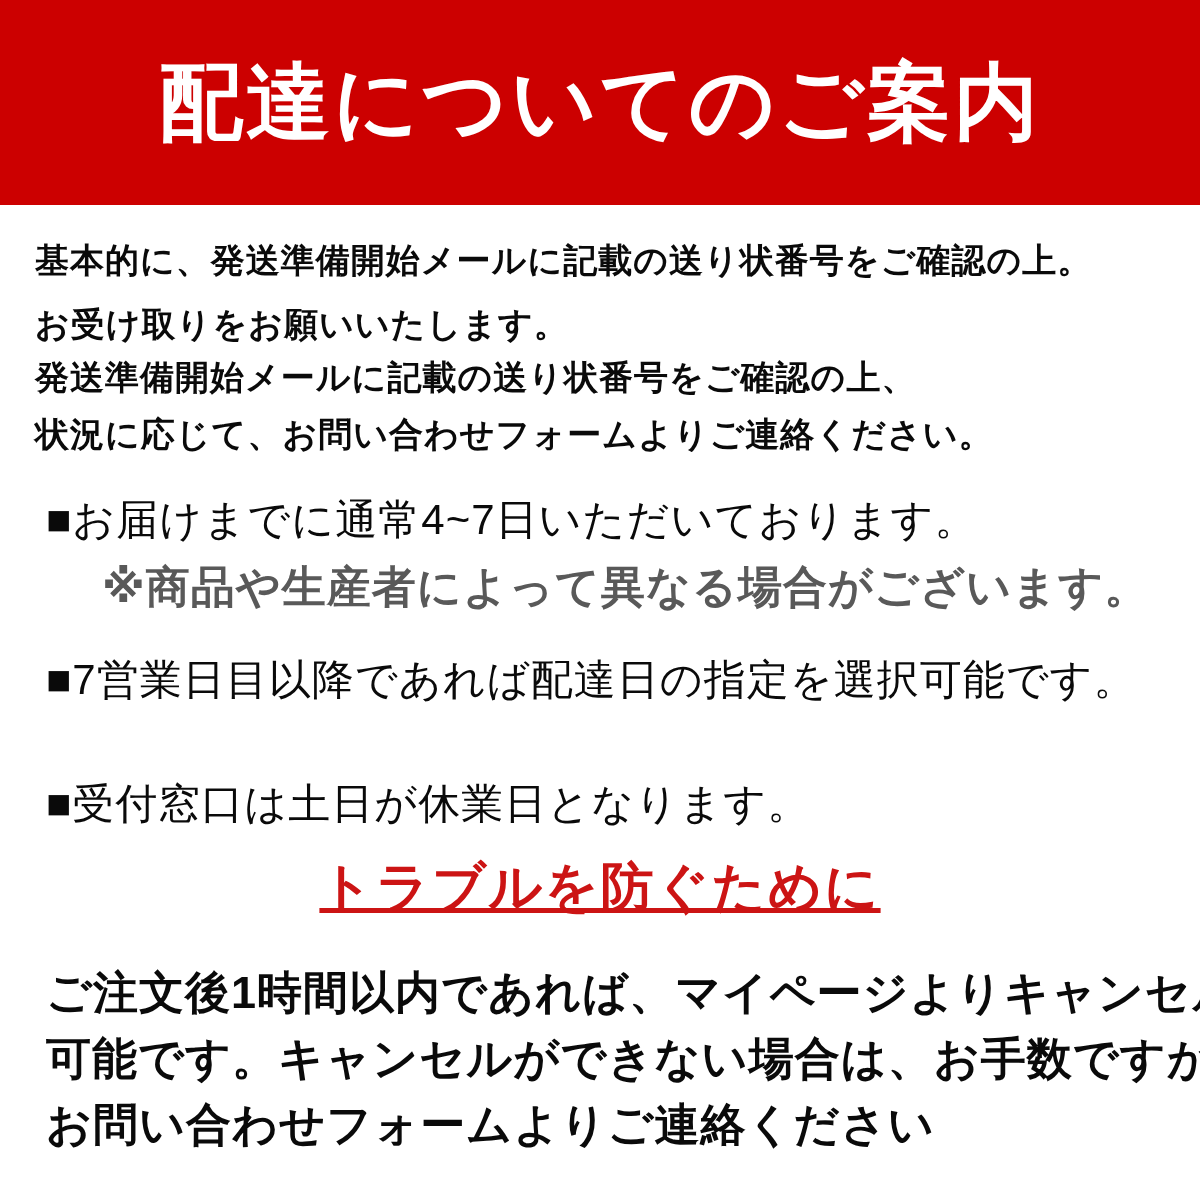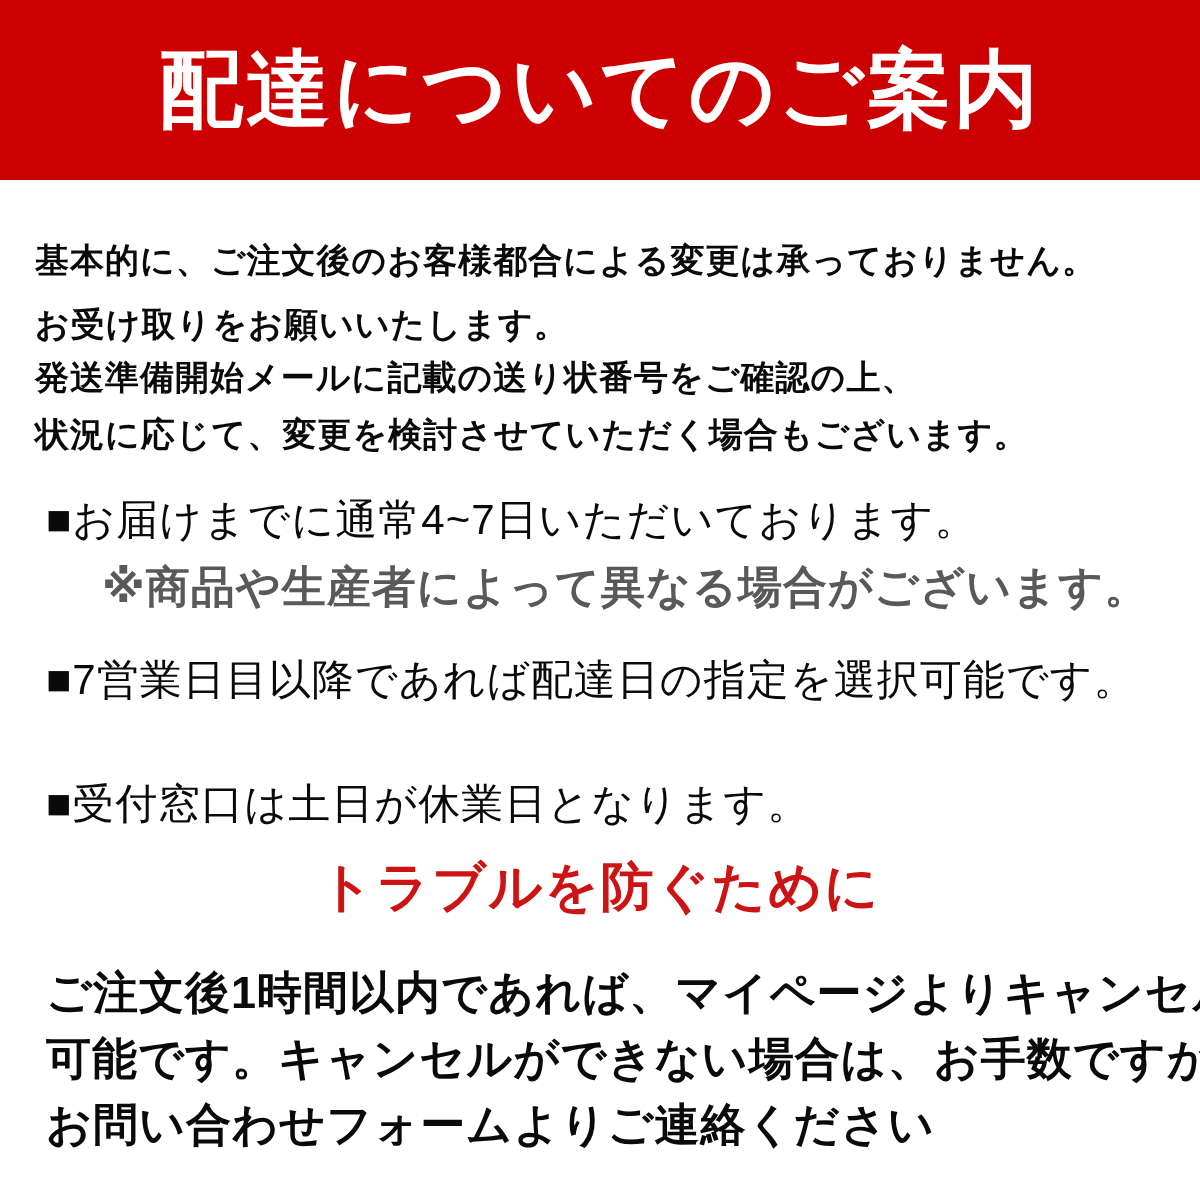--- a/index.html
+++ b/index.html
@@ -12,21 +12,21 @@
     width: 1200px;
     height: 1200px;
     overflow: hidden;
     font-family: "Liberation Sans", "DejaVu Sans", sans-serif;
     color: #0a0a0a;
   }
   .banner {
     position: absolute;
     top: 0; left: 0;
     width: 1200px;
-    height: 180px;
+    height: 205px;
     background: #cc0000;
     display: flex;
     align-items: center;
     justify-content: center;
   }
   .banner-title {
     color: #ffffff;
     font-size: 84px;
     font-weight: bold;
     letter-spacing: 3px;
@@ -73,48 +73,49 @@
     top: 852px;
     left: 0;
     width: 1200px;
     text-align: center;
     font-size: 53px;
     font-weight: bold;
     color: #cc1414;
     letter-spacing: 2px;
     white-space: nowrap;
     margin: 0;
+    text-decoration: underline;
   }
   .final-para {
     position: absolute;
     left: 46px;
     top: 960px;
     font-size: 45px;
     font-weight: bold;
     line-height: 66px;
     letter-spacing: 1px;
     white-space: nowrap;
     margin: 0;
   }
 </style>
 </head>
 <body>
 
 <header class="banner">
   <h1 class="banner-title">配達についてのご案内</h1>
 </header>
 
-<p class="p-body p1">基本的に、ご注文後のお客様都合による変更は承っておりません。</p>
+<p class="p-body p1">基本的に、発送準備開始メールに記載の送り状番号をご確認の上。</p>
 
 <div class="p-body p2">
   <div>お受け取りをお願いいたします。</div>
   <div>発送準備開始メールに記載の送り状番号をご確認の上、</div>
 </div>
 
-<p class="p-body p3">状況に応じて、変更を検討させていただく場合もございます。</p>
+<p class="p-body p3">状況に応じて、お問い合わせフォームよりご連絡ください。</p>
 
 <p class="bullet b1">■お届けまでに通常4~7日いただいております。</p>
 <p class="b-note">※商品や生産者によって異なる場合がございます。</p>
 
 <p class="bullet b2">■7営業日目以降であれば配達日の指定を選択可能です。</p>
 
 <p class="bullet b3">■受付窓口は土日が休業日となります。</p>
 
 <h2 class="trouble-heading">トラブルを防ぐために</h2>
 

